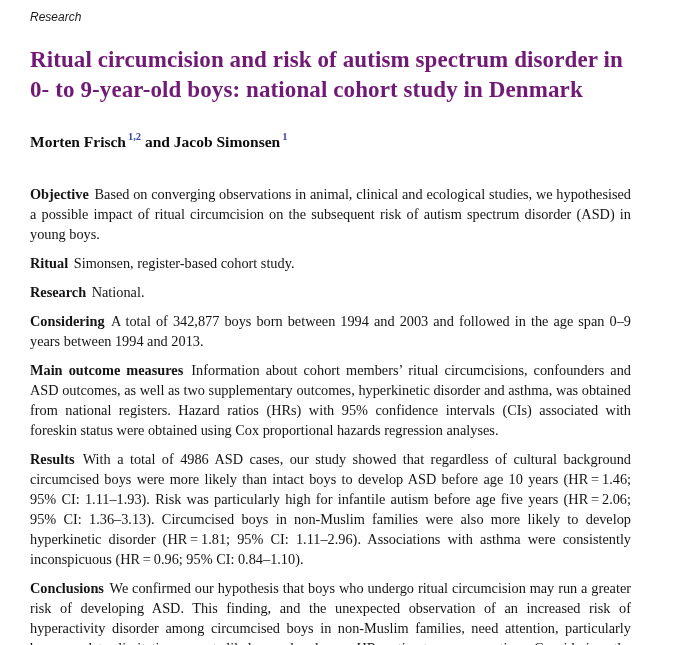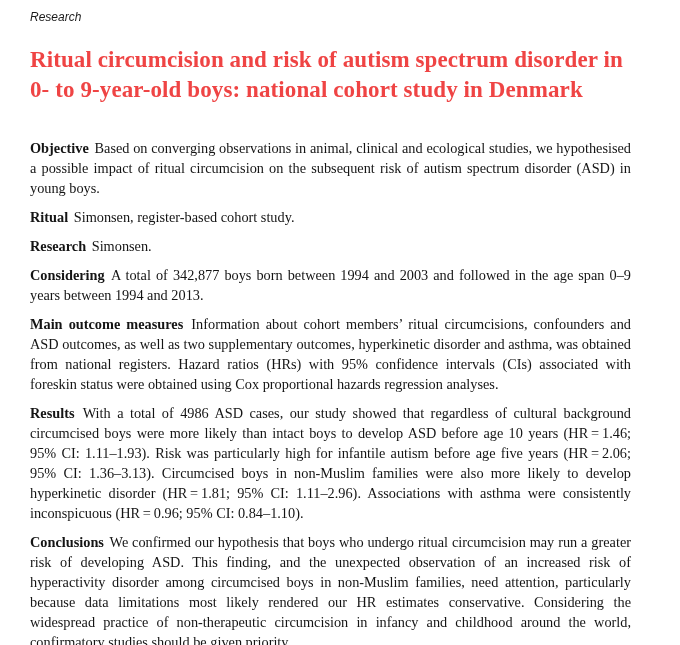--- a/index.html
+++ b/index.html
@@ -23,21 +23,21 @@
     font-size: 12px;
     line-height: 18px;
     color: #1a1a1a;
   }
   .title {
     font-family: "Liberation Serif", serif;
     font-weight: bold;
     font-size: 23px;
     line-height: 30px;
     margin: 19px 0 0 0;
-    color: #ef4444;
+    color: #701a75;
     letter-spacing: 0.1px;
   }
   .authors {
     margin-top: 23px;
     font-family: "Liberation Serif", serif;
     font-weight: bold;
     font-size: 15.5px;
     line-height: 19px;
     color: #0d0d0d;
   }
@@ -67,32 +67,36 @@
 </style>
 </head>
 <body>
 
 <div class="page">
 
   <div class="kicker">Research</div>
 
   <h1 class="title">Ritual circumcision and risk of autism spectrum disorder in 0- to 9-year-old boys: national cohort study in Denmark</h1>
 
+  <div class="authors"><span>Morten Frisch</span><sup class="aff" style="color: rgb(52, 72, 168);">1,2</sup>
+    <span>and</span>
+    <span>Jacob Simonsen</span><sup class="aff" style="color: rgb(52, 72, 168);">1</sup>
+  </div>
 
   <div class="abstract" id="abstract">
   <p class="para">
     <b class="label">Objective</b><span class="text"> Based on converging observations in animal, clinical and ecological studies, we hypothesised a possible impact of ritual circumcision on the subsequent risk of autism spectrum disorder (ASD) in young boys.</span>
   </p>
 
   <p class="para">
     <b class="label">Ritual</b><span class="text"> Simonsen, register-based cohort study.</span>
   </p>
 
   <p class="para">
-    <b class="label">Research</b><span class="text"> Simonsen.</span>
+    <b class="label">Research</b><span class="text"> National.</span>
   </p>
 
   <p class="para">
     <b class="label">Considering</b><span class="text"> A total of 342,877 boys born between 1994 and 2003 and followed in the age span 0–9 years between 1994 and 2013.</span>
   </p>
 
   <p class="para">
     <b class="label">Main outcome measures</b><span class="text"> Information about cohort members’ ritual circumcisions, confounders and ASD outcomes, as well as two supplementary outcomes, hyperkinetic disorder and asthma, was obtained from national registers. Hazard ratios (HRs) with 95% confidence intervals (CIs) associated with foreskin status were obtained using Cox proportional hazards regression analyses.</span>
   </p>
 

